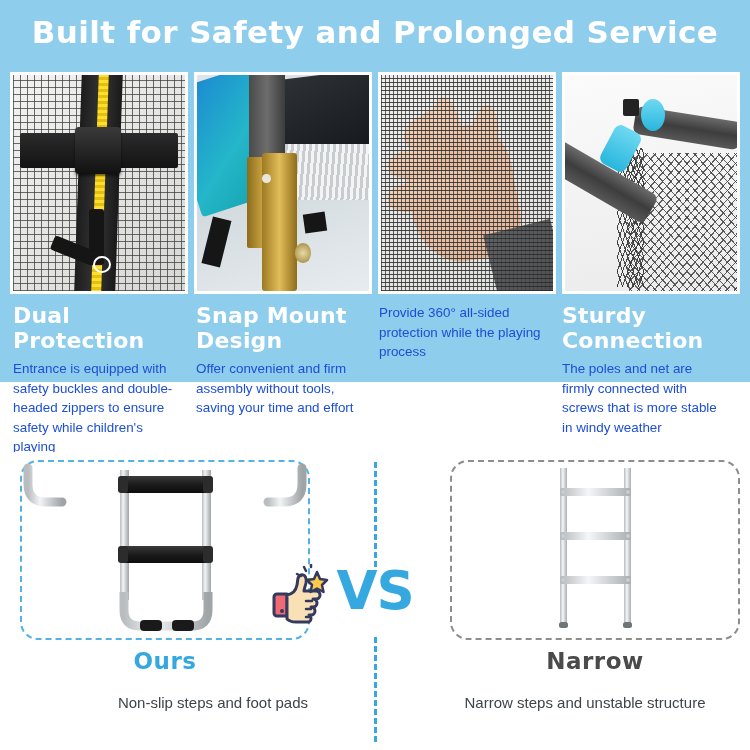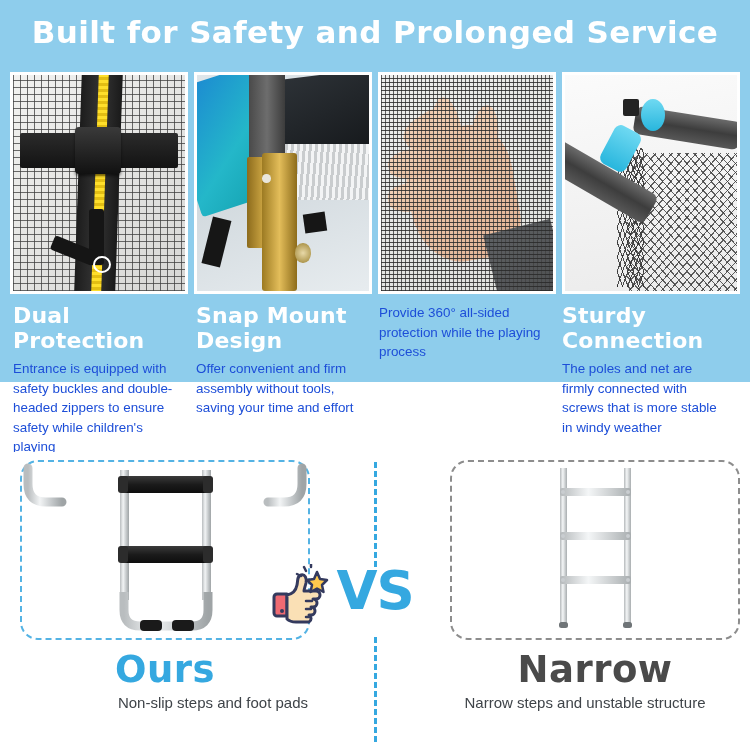--- a/index.html
+++ b/index.html
@@ -338,21 +338,21 @@
 
   
   .ladder-svg { position: absolute; left: 0; top: 0; }
 
   
   .compare-label {
     position: absolute;
     top: 196px;
     width: 290px;
     text-align: center;
-    font-size: 37px;
+    font-size: 23px;
     font-weight: bold;
     font-family: "DejaVu Sans", sans-serif;
     letter-spacing: .5px;
   }
   #ours-label { left: 20px; color: #35a8e0; }
   #others-label { left: 450px; color: #4a4a4a; }
 
   .compare-caption {
     position: absolute;
     top: 242px;

